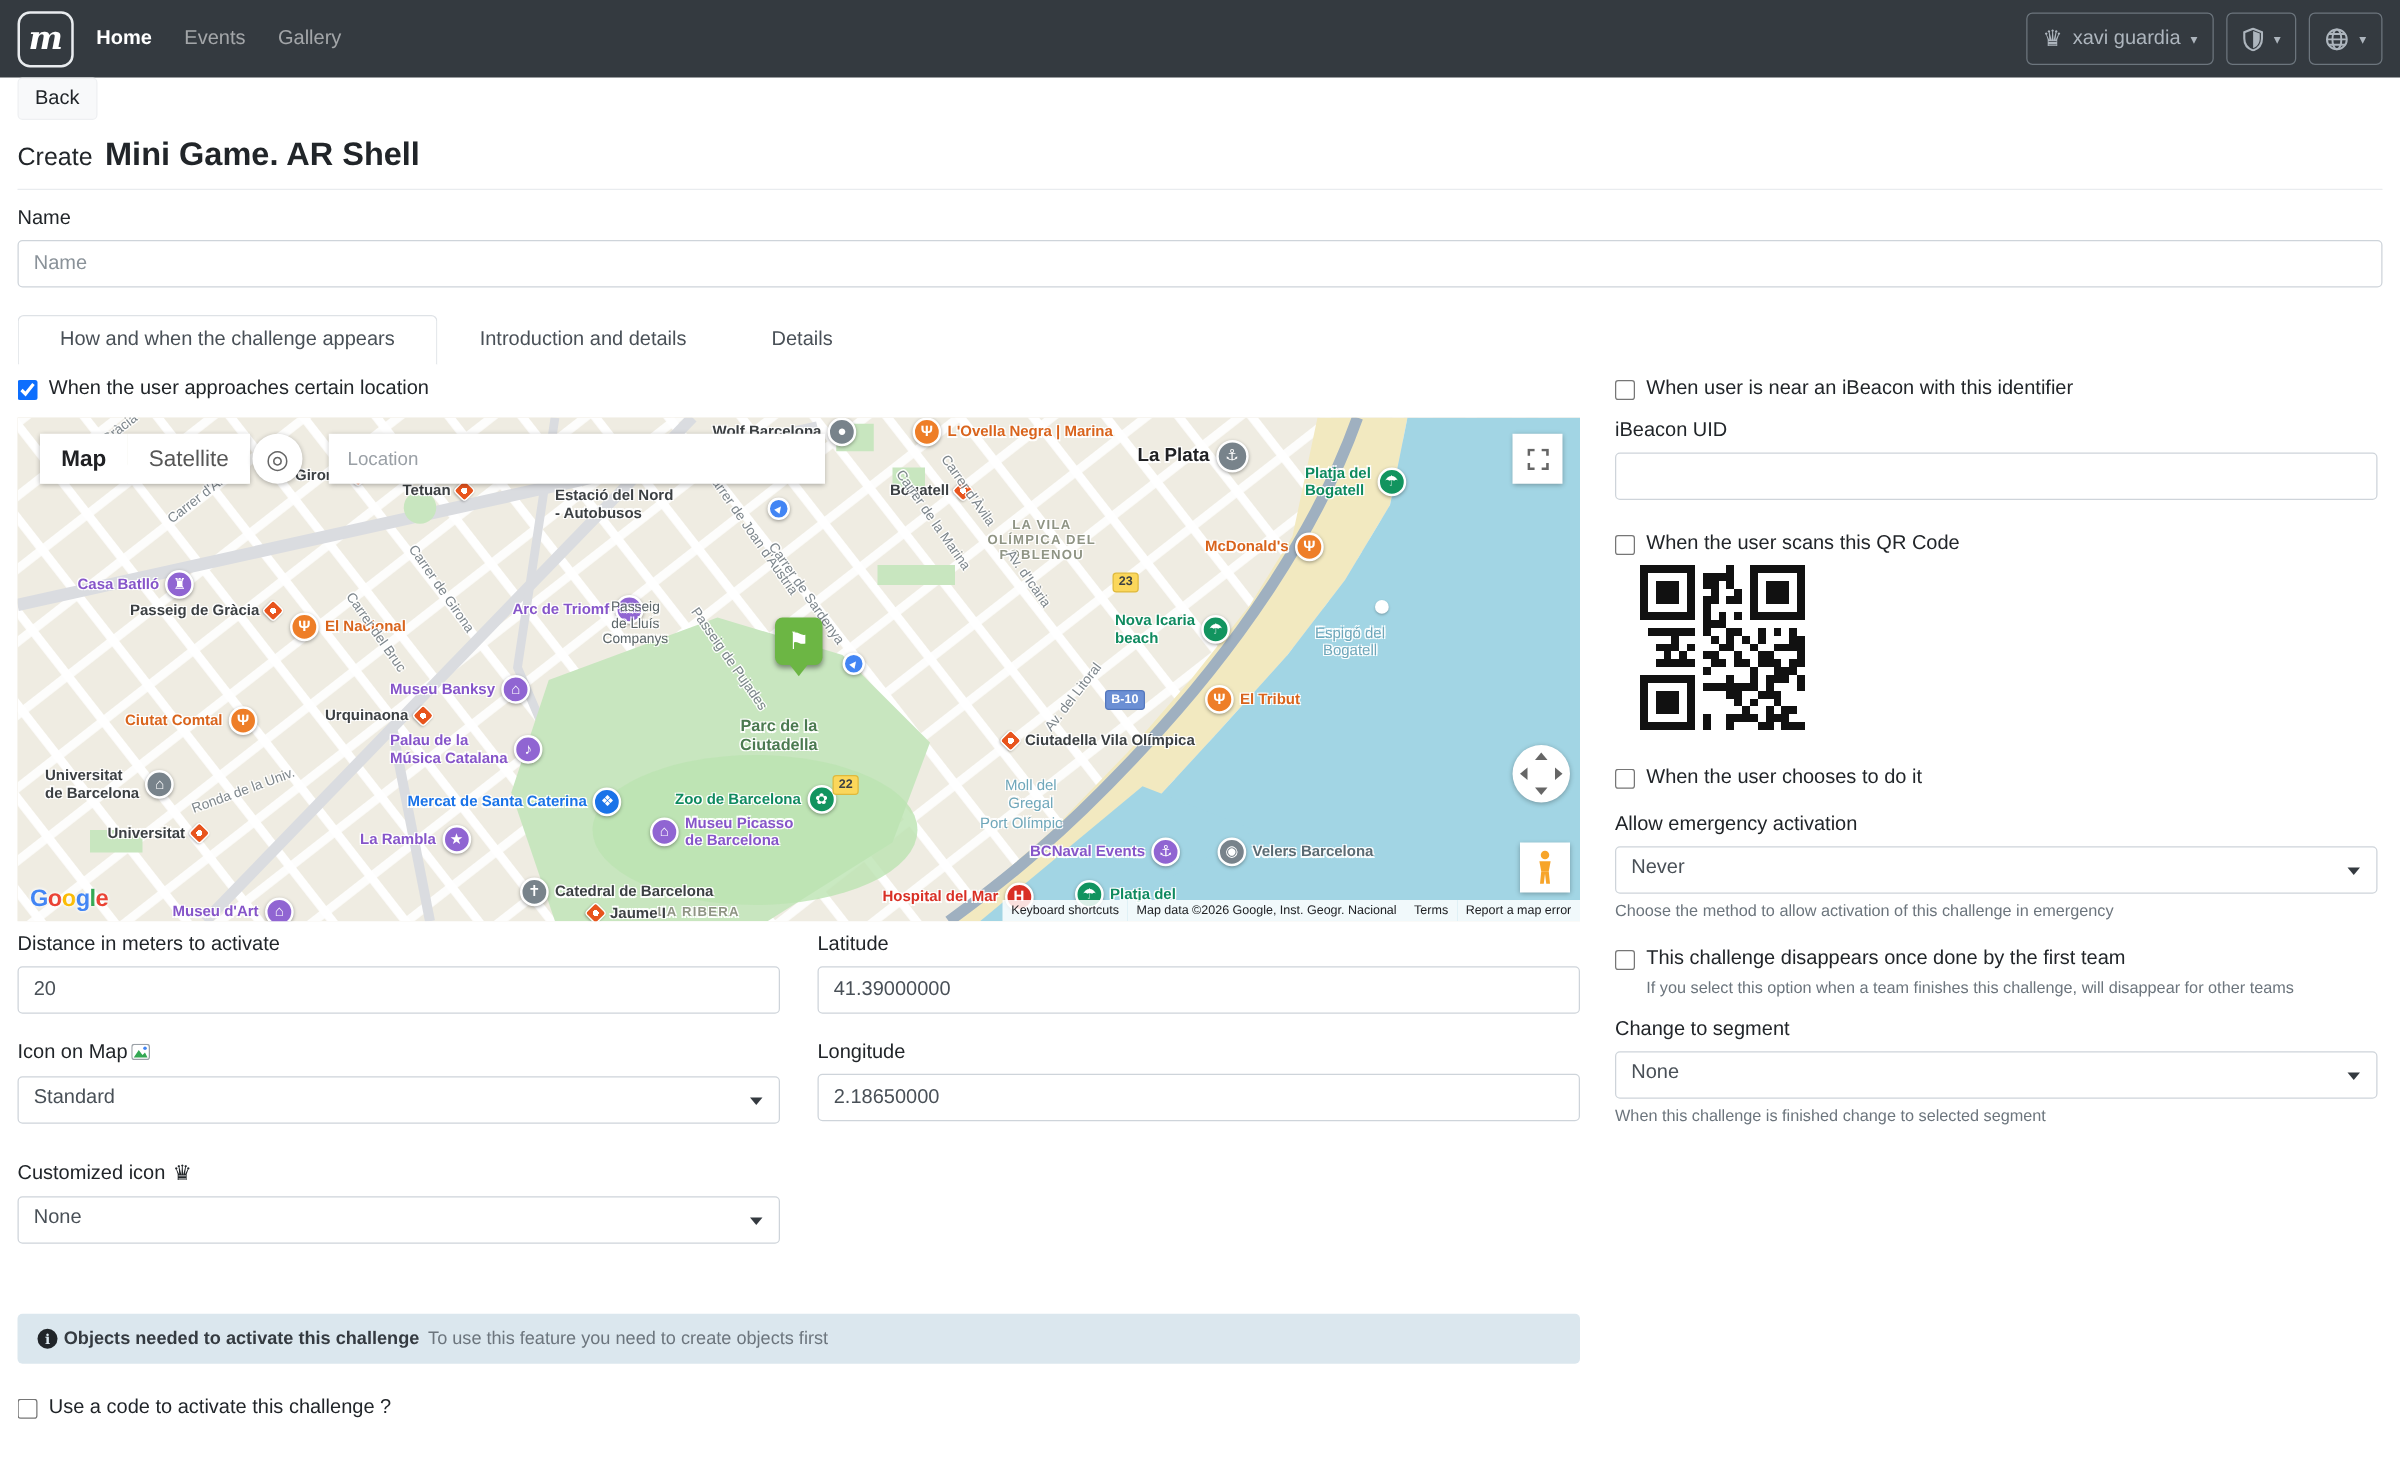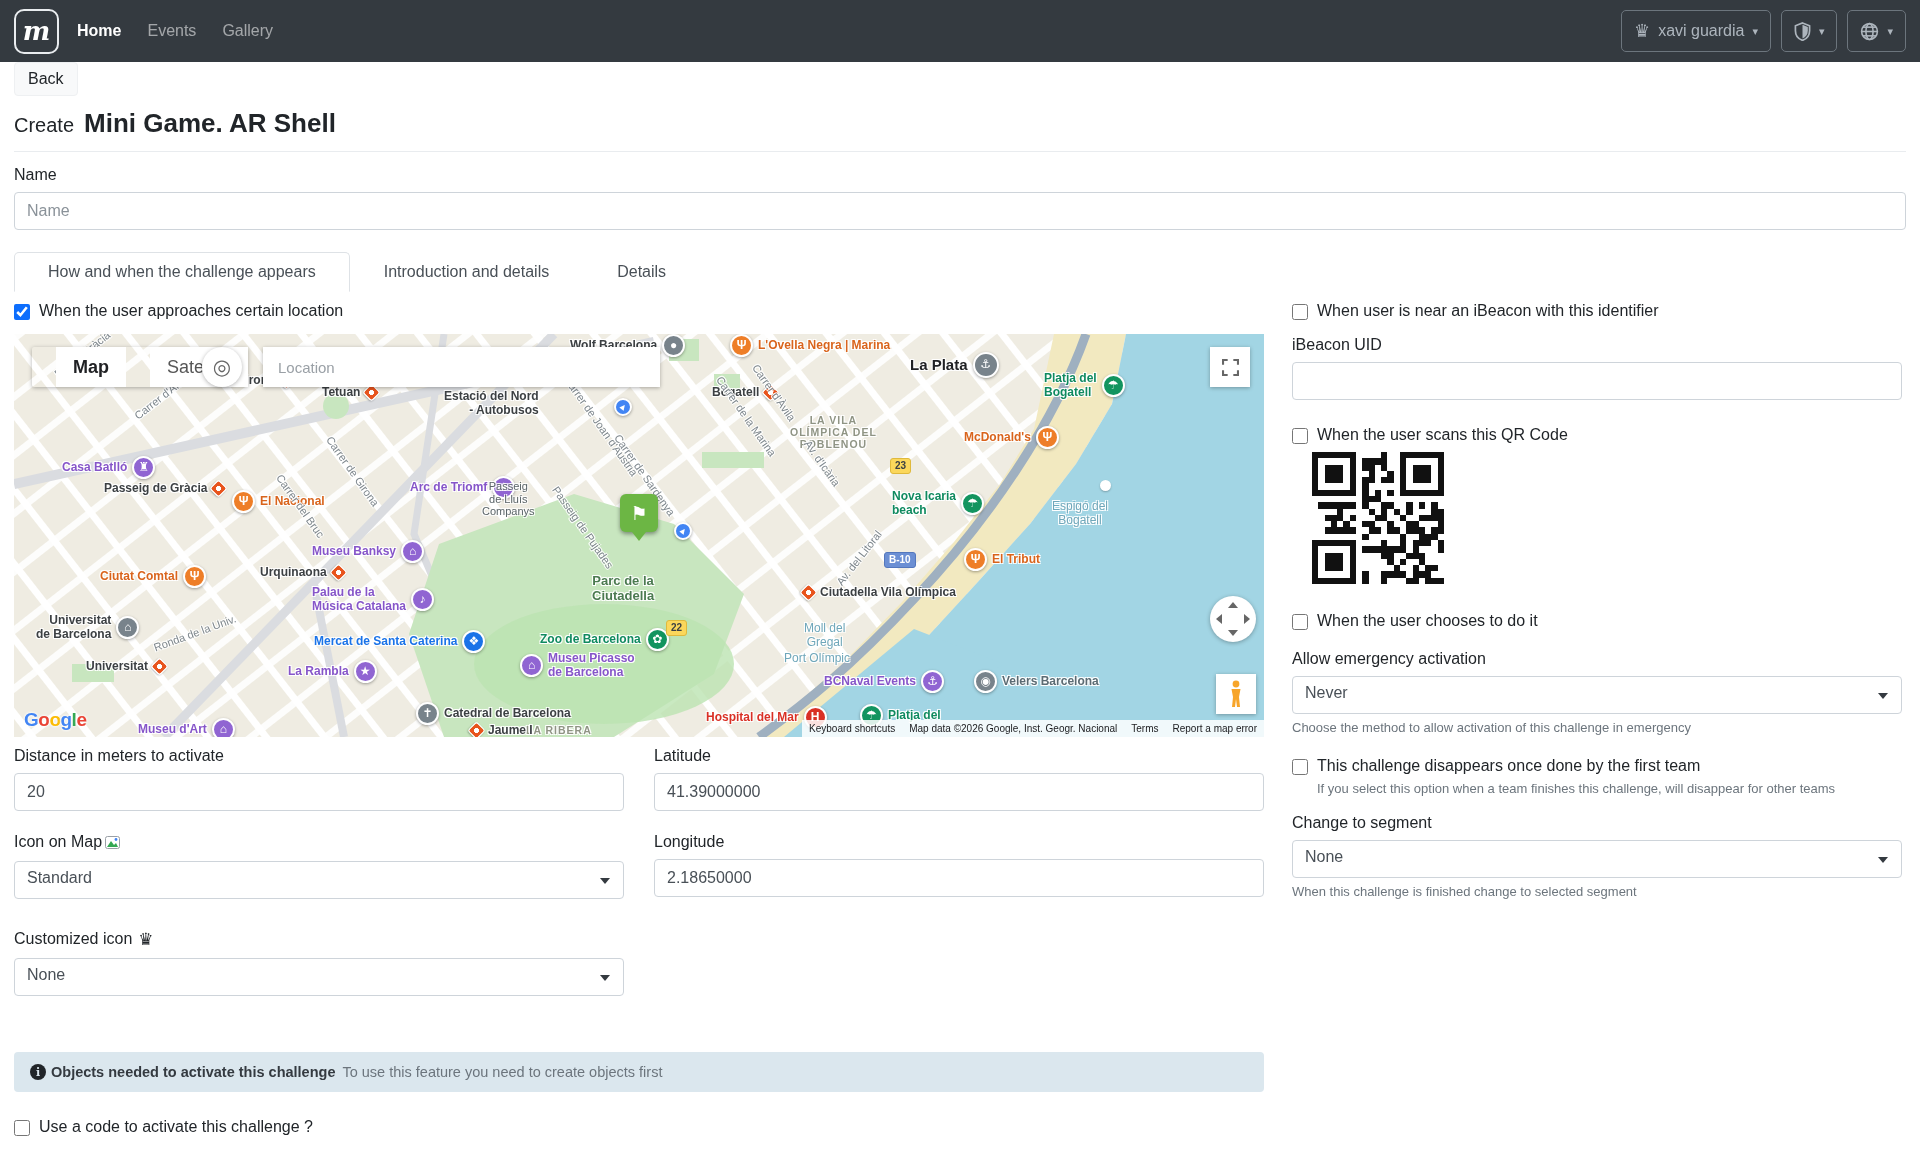--- a/index.html
+++ b/index.html
@@ -55,21 +55,21 @@
     flex:0 0 auto; text-shadow:none; }
   .chip-metro { width:13px; height:13px; border-radius:3px; transform:rotate(45deg);
     background:radial-gradient(circle at 50% 50%, #fff 0 2.5px, #e8541d 2.5px); border:1.5px solid #fff;
     box-shadow:0 1px 2px rgba(0,0,0,.3); flex:0 0 auto; }
   .k-purple { color:#8655c9; } .k-purple .chip { background:#9065d2; }
   .k-orange { color:#d9641c; } .k-orange .chip { background:#ee7e28; }
   .k-green, .k-greenpoi { color:#0f8a5f; } .k-green .chip, .k-greenpoi .chip { background:#12945f; }
   .k-blue { color:#1a73e8; } .k-blue .chip { background:#1a73e8; }
   .k-red { color:#d93025; } .k-red .chip { background:#d93025; }
   .k-gray { color:#5b6b73; } .k-gray .chip { background:#78838b; }
-  .k-dark { color:#3c4043;text-align:right; } .k-dark .chip { background:#78838b; }
+  .k-dark { color:#3c4043; } .k-dark .chip { background:#78838b; }
   .k-big-dark { color:#202124; font-size:15px; } .k-big-dark .chip { background:#78838b; width:26px; height:26px; }
   .k-metro { color:#3c4043; font-size:12px; }
   .k-park { color:#4b7a50; font-size:13px; text-align:center; font-weight:bold; }
   .k-area { color:#8f9484; font-size:10.5px; letter-spacing:1px; text-align:center; }
   .k-water { color:#6fa7ba; font-size:12px; font-weight:normal; text-align:center; }
   .k-street { color:#7d868c; font-size:11px; font-weight:normal; }
   .k-street-dark { color:#5a6468; font-size:11px; font-weight:normal; text-align:center; }
   .k-badge-y { background:#fbd75b; border:1px solid #dfb93c; border-radius:3px; padding:1px 4px;
     font-size:10px; color:#3c4043; text-shadow:none; }
   .k-badge-b { background:#6b8fd4; border:1px solid #5377bd; border-radius:3px; padding:1px 4px;
@@ -80,21 +80,21 @@
     justify-content:center; cursor:pointer; }
   .flag-marker::after { content:""; position:absolute; top:100%; left:50%; margin-left:-7px;
     border:7px solid transparent; border-top:9px solid #6cb644; }
   .nav-dot { position:absolute; width:18px; height:18px; border-radius:50%; background:#4285f4;
     border:2px solid #fff; box-shadow:0 1px 3px rgba(0,0,0,.35); color:#fff; font-size:9px;
     display:flex; align-items:center; justify-content:center; }
   .nav-dot span { transform:rotate(38deg); }
   .buoy { position:absolute; width:11px; height:11px; border-radius:50%; background:#fff; box-shadow:0 1px 2px rgba(0,0,0,.25); }
 
   .gm-typebar { position:absolute; top:13px; left:18px; display:flex; box-shadow:0 1px 4px rgba(0,0,0,.3); border-radius:2px; }
-  .gm-typebtn { background:#fff; border:none; font-size:18px; color:#565656; padding:0 17px; height:40px; cursor:pointer; font-family:inherit;margin-left:24px; }
+  .gm-typebtn { background:#fff; border:none; font-size:18px; color:#565656; padding:0 17px; height:40px; cursor:pointer; font-family:inherit; }
   .gm-typebtn.sel { font-weight:bold; color:#202124; }
   .gm-locate { position:absolute; top:13px; left:188px; width:40px; height:40px; border-radius:50%;
     background:#fff; border:none; box-shadow:0 1px 4px rgba(0,0,0,.3); font-size:21px; color:#666;
     cursor:pointer; display:flex; align-items:center; justify-content:center; }
   .gm-search { position:absolute; top:13px; left:249px; width:397px; height:40px; border:none;
     box-shadow:0 1px 4px rgba(0,0,0,.3); padding:0 15px; font-size:15px; color:#333; font-family:inherit; }
   .gm-search::placeholder { color:#9aa0a6; }
   .gm-fullscreen { position:absolute; top:13px; right:14px; width:40px; height:40px; background:#fff;
     border:none; box-shadow:0 1px 4px rgba(0,0,0,.3); cursor:pointer; display:flex; align-items:center; justify-content:center; }
   .gm-pan { position:absolute; top:262px; right:8px; width:46px; height:46px; border-radius:50%;
@@ -240,21 +240,21 @@
             <div class="mlabel k-metro" style="left: 222px; top: 40px;"><span>Girona</span><span class="chip-metro"></span></div>
             <div class="mlabel k-purple" style="left: 48px; top: 122px;"><span>Casa Batlló</span><span class="chip">♜</span></div>
             <div class="mlabel k-metro" style="left: 90px; top: 148px;"><span>Passeig de Gràcia</span><span class="chip-metro"></span></div>
             <div class="mlabel k-orange" style="left: 218px; top: 156px;"><span class="chip">Ψ</span><span>El Nacional</span></div>
             <div class="mlabel k-purple" style="left: 396px; top: 142px;"><span>Arc de Triomf</span><span class="chip">★</span></div>
             <div class="mlabel k-orange" style="left: 86px; top: 212px; margin-top: 19px;"><span>Ciutat Comtal</span><span class="chip">Ψ</span></div>
             <div class="mlabel k-purple" style="left: 298px; top: 206px;"><span>Museu Banksy</span><span class="chip">⌂</span></div>
             <div class="mlabel k-metro" style="left: 246px; top: 232px;"><span>Urquinaona</span><span class="chip-metro"></span></div>
             <div class="mlabel k-purple" style="left: 298px; top: 252px;"><span>Palau de la
 Música Catalana</span><span class="chip">♪</span></div>
-            <div class="mlabel k-blue" style="left: 300px; top: 296px;"><span>Mercat de Santa Caterina</span><span class="chip">❖</span></div>
+            <div class="mlabel k-blue" style="left: 312px; top: 296px;"><span>Mercat de Santa Caterina</span><span class="chip">❖</span></div>
             <div class="mlabel k-greenpoi" style="left: 526px; top: 294px;"><span>Zoo de Barcelona</span><span class="chip">✿</span></div>
             <div class="mlabel k-park" style="left: 578px; top: 240px;"><span>Parc de la
 Ciutadella</span></div>
             <div class="mlabel k-metro" style="left: 788px; top: 252px;"><span class="chip-metro"></span><span>Ciutadella Vila Olímpica</span></div>
             <div class="mlabel k-purple" style="left: 506px; top: 318px;"><span class="chip">⌂</span><span>Museu Picasso
 de Barcelona</span></div>
             <div class="mlabel k-purple" style="left: 274px; top: 326px;"><span>La Rambla</span><span class="chip">★</span></div>
             <div class="mlabel k-dark" style="left: 22px; top: 280px;"><span>Universitat
 de Barcelona</span><span class="chip">⌂</span></div>
             <div class="mlabel k-metro" style="left: 72px; top: 326px;"><span>Universitat</span><span class="chip-metro"></span></div>

